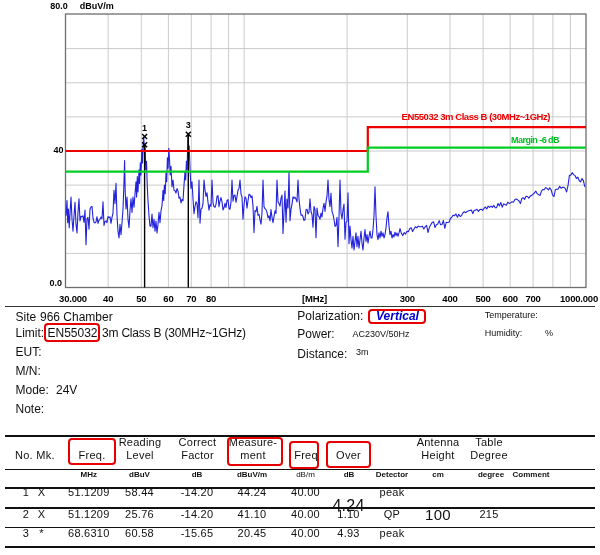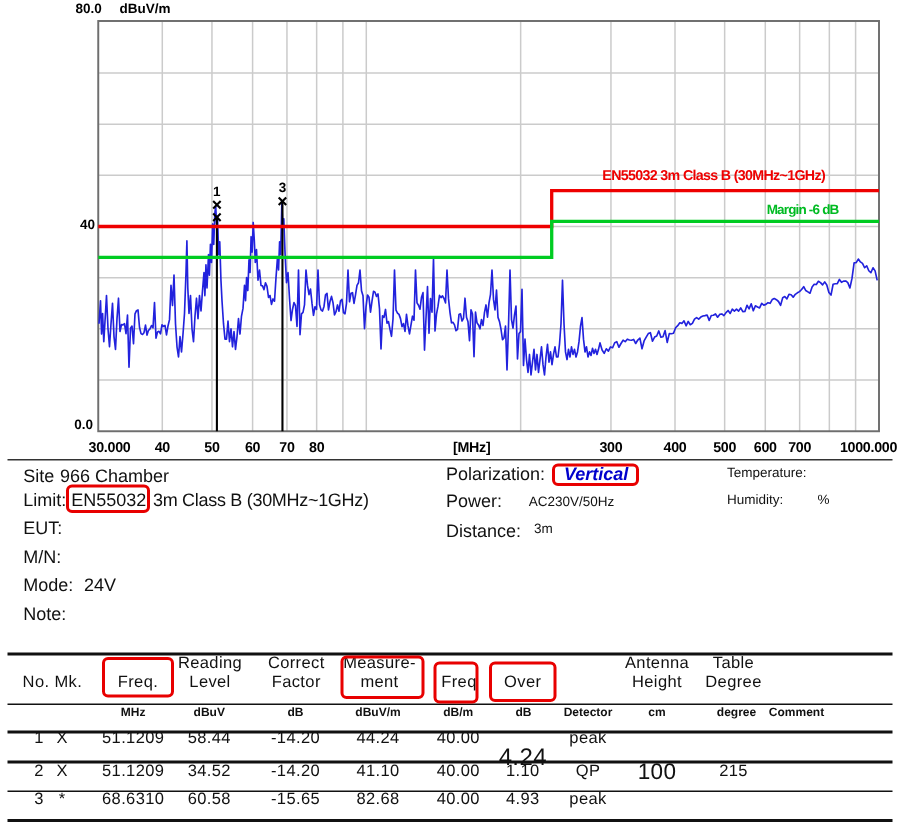--- a/index.html
+++ b/index.html
@@ -111,46 +111,46 @@
 <div style="position:absolute;left:489.0px;top:437.0px;font-size:11px;line-height:11px;white-space:pre;letter-spacing:0.25px;transform:translateX(-50%);">Table</div>
 <div style="position:absolute;left:489.0px;top:449.5px;font-size:11px;line-height:11px;white-space:pre;letter-spacing:0.25px;transform:translateX(-50%);">Degree</div>
 <div style="position:absolute;left:67.5px;top:437.5px;width:48.5px;height:27.0px;border:2.4px solid #e80000;border-radius:4px"></div>
 <div style="position:absolute;left:226.5px;top:436.5px;width:56.5px;height:29.0px;border:2.4px solid #e80000;border-radius:4px"></div>
 <div style="position:absolute;left:289.0px;top:441.0px;width:29.5px;height:27.5px;border:2.4px solid #e80000;border-radius:4px"></div>
 <div style="position:absolute;left:325.5px;top:440.5px;width:45.5px;height:27.5px;border:2.4px solid #e80000;border-radius:4px"></div>
 <div style="position:absolute;left:88.8px;top:470.7px;font-size:8px;line-height:8px;white-space:pre;transform:translateX(-50%);font-weight:bold">MHz</div>
 <div style="position:absolute;left:139.5px;top:470.7px;font-size:8px;line-height:8px;white-space:pre;transform:translateX(-50%);font-weight:bold">dBuV</div>
 <div style="position:absolute;left:197.0px;top:470.7px;font-size:8px;line-height:8px;white-space:pre;transform:translateX(-50%);font-weight:bold">dB</div>
 <div style="position:absolute;left:252.0px;top:470.7px;font-size:8px;line-height:8px;white-space:pre;transform:translateX(-50%);font-weight:bold">dBuV/m</div>
-<div style="position:absolute;left:305.5px;top:470.7px;font-size:8px;line-height:8px;white-space:pre;transform:translateX(-50%);font-weight:bold">dB/m</div>
+<div style="position:absolute;left:305.5px;top:470.7px;font-size:8px;line-height:8px;white-space:pre;transform:translateX(-50%);font-weight:normal">dB/m</div>
 <div style="position:absolute;left:349.0px;top:470.7px;font-size:8px;line-height:8px;white-space:pre;transform:translateX(-50%);font-weight:bold">dB</div>
 <div style="position:absolute;left:392.0px;top:470.7px;font-size:8px;line-height:8px;white-space:pre;transform:translateX(-50%);font-weight:bold">Detector</div>
 <div style="position:absolute;left:438.0px;top:470.7px;font-size:8px;line-height:8px;white-space:pre;transform:translateX(-50%);font-weight:bold">cm</div>
 <div style="position:absolute;left:491.0px;top:470.7px;font-size:8px;line-height:8px;white-space:pre;transform:translateX(-50%);font-weight:bold">degree</div>
 <div style="position:absolute;left:531.0px;top:470.7px;font-size:8px;line-height:8px;white-space:pre;transform:translateX(-50%);font-weight:bold">Comment</div>
 <div style="position:absolute;left:26.0px;top:487.2px;font-size:11px;line-height:11px;white-space:pre;letter-spacing:0.25px;transform:translateX(-50%);">1</div>
 <div style="position:absolute;left:41.5px;top:487.2px;font-size:11px;line-height:11px;white-space:pre;letter-spacing:0.25px;transform:translateX(-50%);">X</div>
 <div style="position:absolute;left:88.8px;top:487.2px;font-size:11px;line-height:11px;white-space:pre;letter-spacing:0.25px;transform:translateX(-50%);">51.1209</div>
 <div style="position:absolute;left:139.5px;top:487.2px;font-size:11px;line-height:11px;white-space:pre;letter-spacing:0.25px;transform:translateX(-50%);">58.44</div>
 <div style="position:absolute;left:197.0px;top:487.2px;font-size:11px;line-height:11px;white-space:pre;letter-spacing:0.25px;transform:translateX(-50%);">-14.20</div>
 <div style="position:absolute;left:252.0px;top:487.2px;font-size:11px;line-height:11px;white-space:pre;letter-spacing:0.25px;transform:translateX(-50%);">44.24</div>
 <div style="position:absolute;left:305.5px;top:487.2px;font-size:11px;line-height:11px;white-space:pre;letter-spacing:0.25px;transform:translateX(-50%);">40.00</div>
 <div style="position:absolute;left:348.5px;top:500px;font-size:16px;line-height:11px;white-space:pre;letter-spacing:0.25px;transform:translateX(-50%);">4.24</div>
 <div style="position:absolute;left:392.0px;top:487.2px;font-size:11px;line-height:11px;white-space:pre;letter-spacing:0.25px;transform:translateX(-50%);">peak</div>
 <div style="position:absolute;left:26.0px;top:509.2px;font-size:11px;line-height:11px;white-space:pre;letter-spacing:0.25px;transform:translateX(-50%);">2</div>
 <div style="position:absolute;left:41.5px;top:509.2px;font-size:11px;line-height:11px;white-space:pre;letter-spacing:0.25px;transform:translateX(-50%);">X</div>
 <div style="position:absolute;left:88.8px;top:509.2px;font-size:11px;line-height:11px;white-space:pre;letter-spacing:0.25px;transform:translateX(-50%);">51.1209</div>
-<div style="position:absolute;left:139.5px;top:509.2px;font-size:11px;line-height:11px;white-space:pre;letter-spacing:0.25px;transform:translateX(-50%);">34.52</div>
+<div style="position:absolute;left:139.5px;top:509.2px;font-size:11px;line-height:11px;white-space:pre;letter-spacing:0.25px;transform:translateX(-50%);">25.76</div>
 <div style="position:absolute;left:197.0px;top:509.2px;font-size:11px;line-height:11px;white-space:pre;letter-spacing:0.25px;transform:translateX(-50%);">-14.20</div>
 <div style="position:absolute;left:252.0px;top:509.2px;font-size:11px;line-height:11px;white-space:pre;letter-spacing:0.25px;transform:translateX(-50%);">41.10</div>
 <div style="position:absolute;left:305.5px;top:509.2px;font-size:11px;line-height:11px;white-space:pre;letter-spacing:0.25px;transform:translateX(-50%);">40.00</div>
 <div style="position:absolute;left:348.5px;top:509.2px;font-size:11px;line-height:11px;white-space:pre;letter-spacing:0.25px;transform:translateX(-50%);">1.10</div>
 <div style="position:absolute;left:392.0px;top:509.2px;font-size:11px;line-height:11px;white-space:pre;letter-spacing:0.25px;transform:translateX(-50%);">QP</div>
 <div style="position:absolute;left:438.0px;top:509.2px;font-size:15px;line-height:11px;white-space:pre;letter-spacing:0.25px;transform:translateX(-50%);">100</div>
 <div style="position:absolute;left:489.0px;top:509.2px;font-size:11px;line-height:11px;white-space:pre;letter-spacing:0.25px;transform:translateX(-50%);">215</div>
 <div style="position:absolute;left:26.0px;top:527.5px;font-size:11px;line-height:11px;white-space:pre;letter-spacing:0.25px;transform:translateX(-50%);">3</div>
 <div style="position:absolute;left:41.5px;top:527.5px;font-size:11px;line-height:11px;white-space:pre;letter-spacing:0.25px;transform:translateX(-50%);">*</div>
 <div style="position:absolute;left:88.8px;top:527.5px;font-size:11px;line-height:11px;white-space:pre;letter-spacing:0.25px;transform:translateX(-50%);">68.6310</div>
 <div style="position:absolute;left:139.5px;top:527.5px;font-size:11px;line-height:11px;white-space:pre;letter-spacing:0.25px;transform:translateX(-50%);">60.58</div>
 <div style="position:absolute;left:197.0px;top:527.5px;font-size:11px;line-height:11px;white-space:pre;letter-spacing:0.25px;transform:translateX(-50%);">-15.65</div>
-<div style="position:absolute;left:252.0px;top:527.5px;font-size:11px;line-height:11px;white-space:pre;letter-spacing:0.25px;transform:translateX(-50%);">82.68</div>
+<div style="position:absolute;left:252.0px;top:527.5px;font-size:11px;line-height:11px;white-space:pre;letter-spacing:0.25px;transform:translateX(-50%);">20.45</div>
 <div style="position:absolute;left:305.5px;top:527.5px;font-size:11px;line-height:11px;white-space:pre;letter-spacing:0.25px;transform:translateX(-50%);">40.00</div>
 <div style="position:absolute;left:348.5px;top:527.5px;font-size:11px;line-height:11px;white-space:pre;letter-spacing:0.25px;transform:translateX(-50%);">4.93</div>
 <div style="position:absolute;left:392.0px;top:527.5px;font-size:11px;line-height:11px;white-space:pre;letter-spacing:0.25px;transform:translateX(-50%);">peak</div>
 </body></html>

